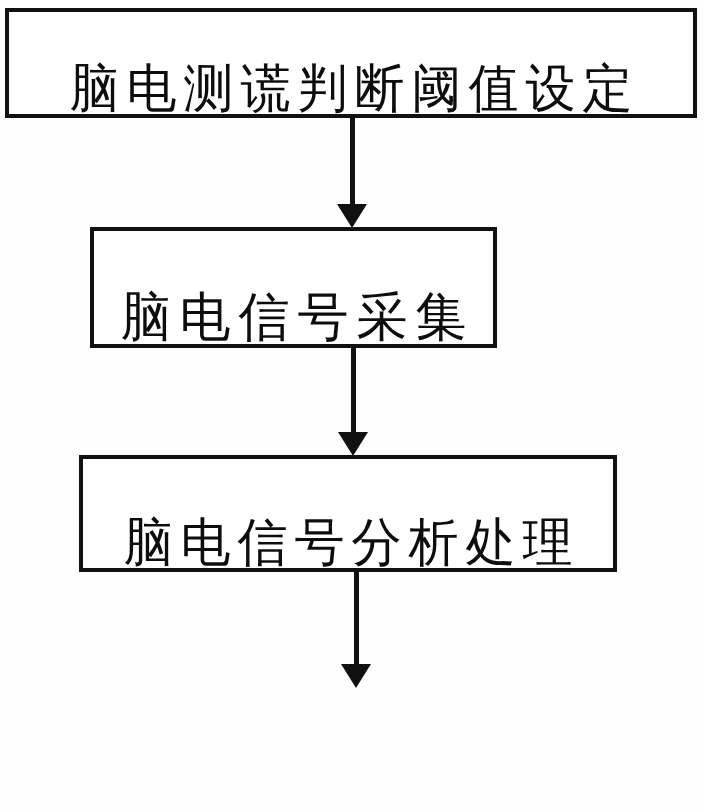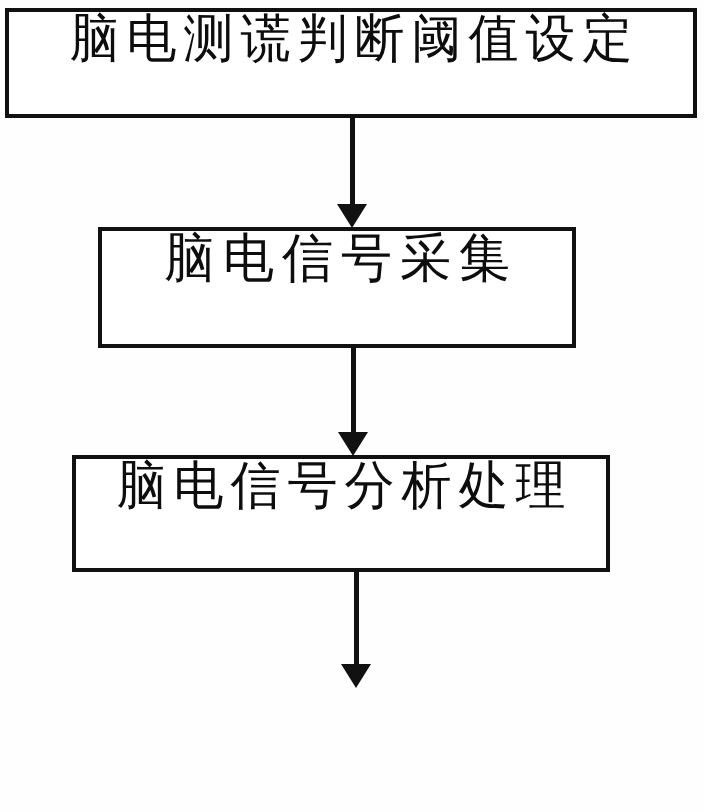--- a/index.html
+++ b/index.html
@@ -21,38 +21,38 @@
     background: #fefefe;
   }
 
   
   .node {
     position: absolute;
     box-sizing: border-box;
     border: 4px solid #111111;
     background: #ffffff;
     display: flex;
-    align-items: flex-start;
+    align-items: flex-end;
     justify-content: center;
   }
   .node-label {
     font-family: "DejaVu Serif", "Liberation Serif", serif;
     color: #0d0d0d;
     font-size: 49px;
     line-height: 1.05;
     letter-spacing: 6px;
     text-indent: 6px;
     white-space: nowrap;
     font-weight: 400;
     transform: scaleY(1.04);
   }
 
   #node-threshold  { left: 5px;   top: 8px;   width: 692px; height: 110px; }
-  #node-acquire    { left: 98px; top: 227px; width: 478px; height: 121px; }
-  #node-analyze    { left: 72px;  top: 455px; width: 538px; height: 117px; }
+  #node-acquire    { left: 90px; top: 227px; width: 407px; height: 121px; }
+  #node-analyze    { left: 79px;  top: 455px; width: 538px; height: 117px; }
   #node-output     { left: 18px;  top: 687px; width: 668px; height: 113px; }
 
   #node-threshold .node-label { font-size: 50px; letter-spacing: 7px; text-indent: 7px; }
   #node-acquire   .node-label { font-size: 51px; letter-spacing: 8px; text-indent: 8px; }
   #node-analyze   .node-label { font-size: 50px; letter-spacing: 7px; text-indent: 7px; }
   #node-output    .node-label { font-size: 50px; letter-spacing: 6px; text-indent: 6px; }
 
   
   .connector {
     position: absolute;

